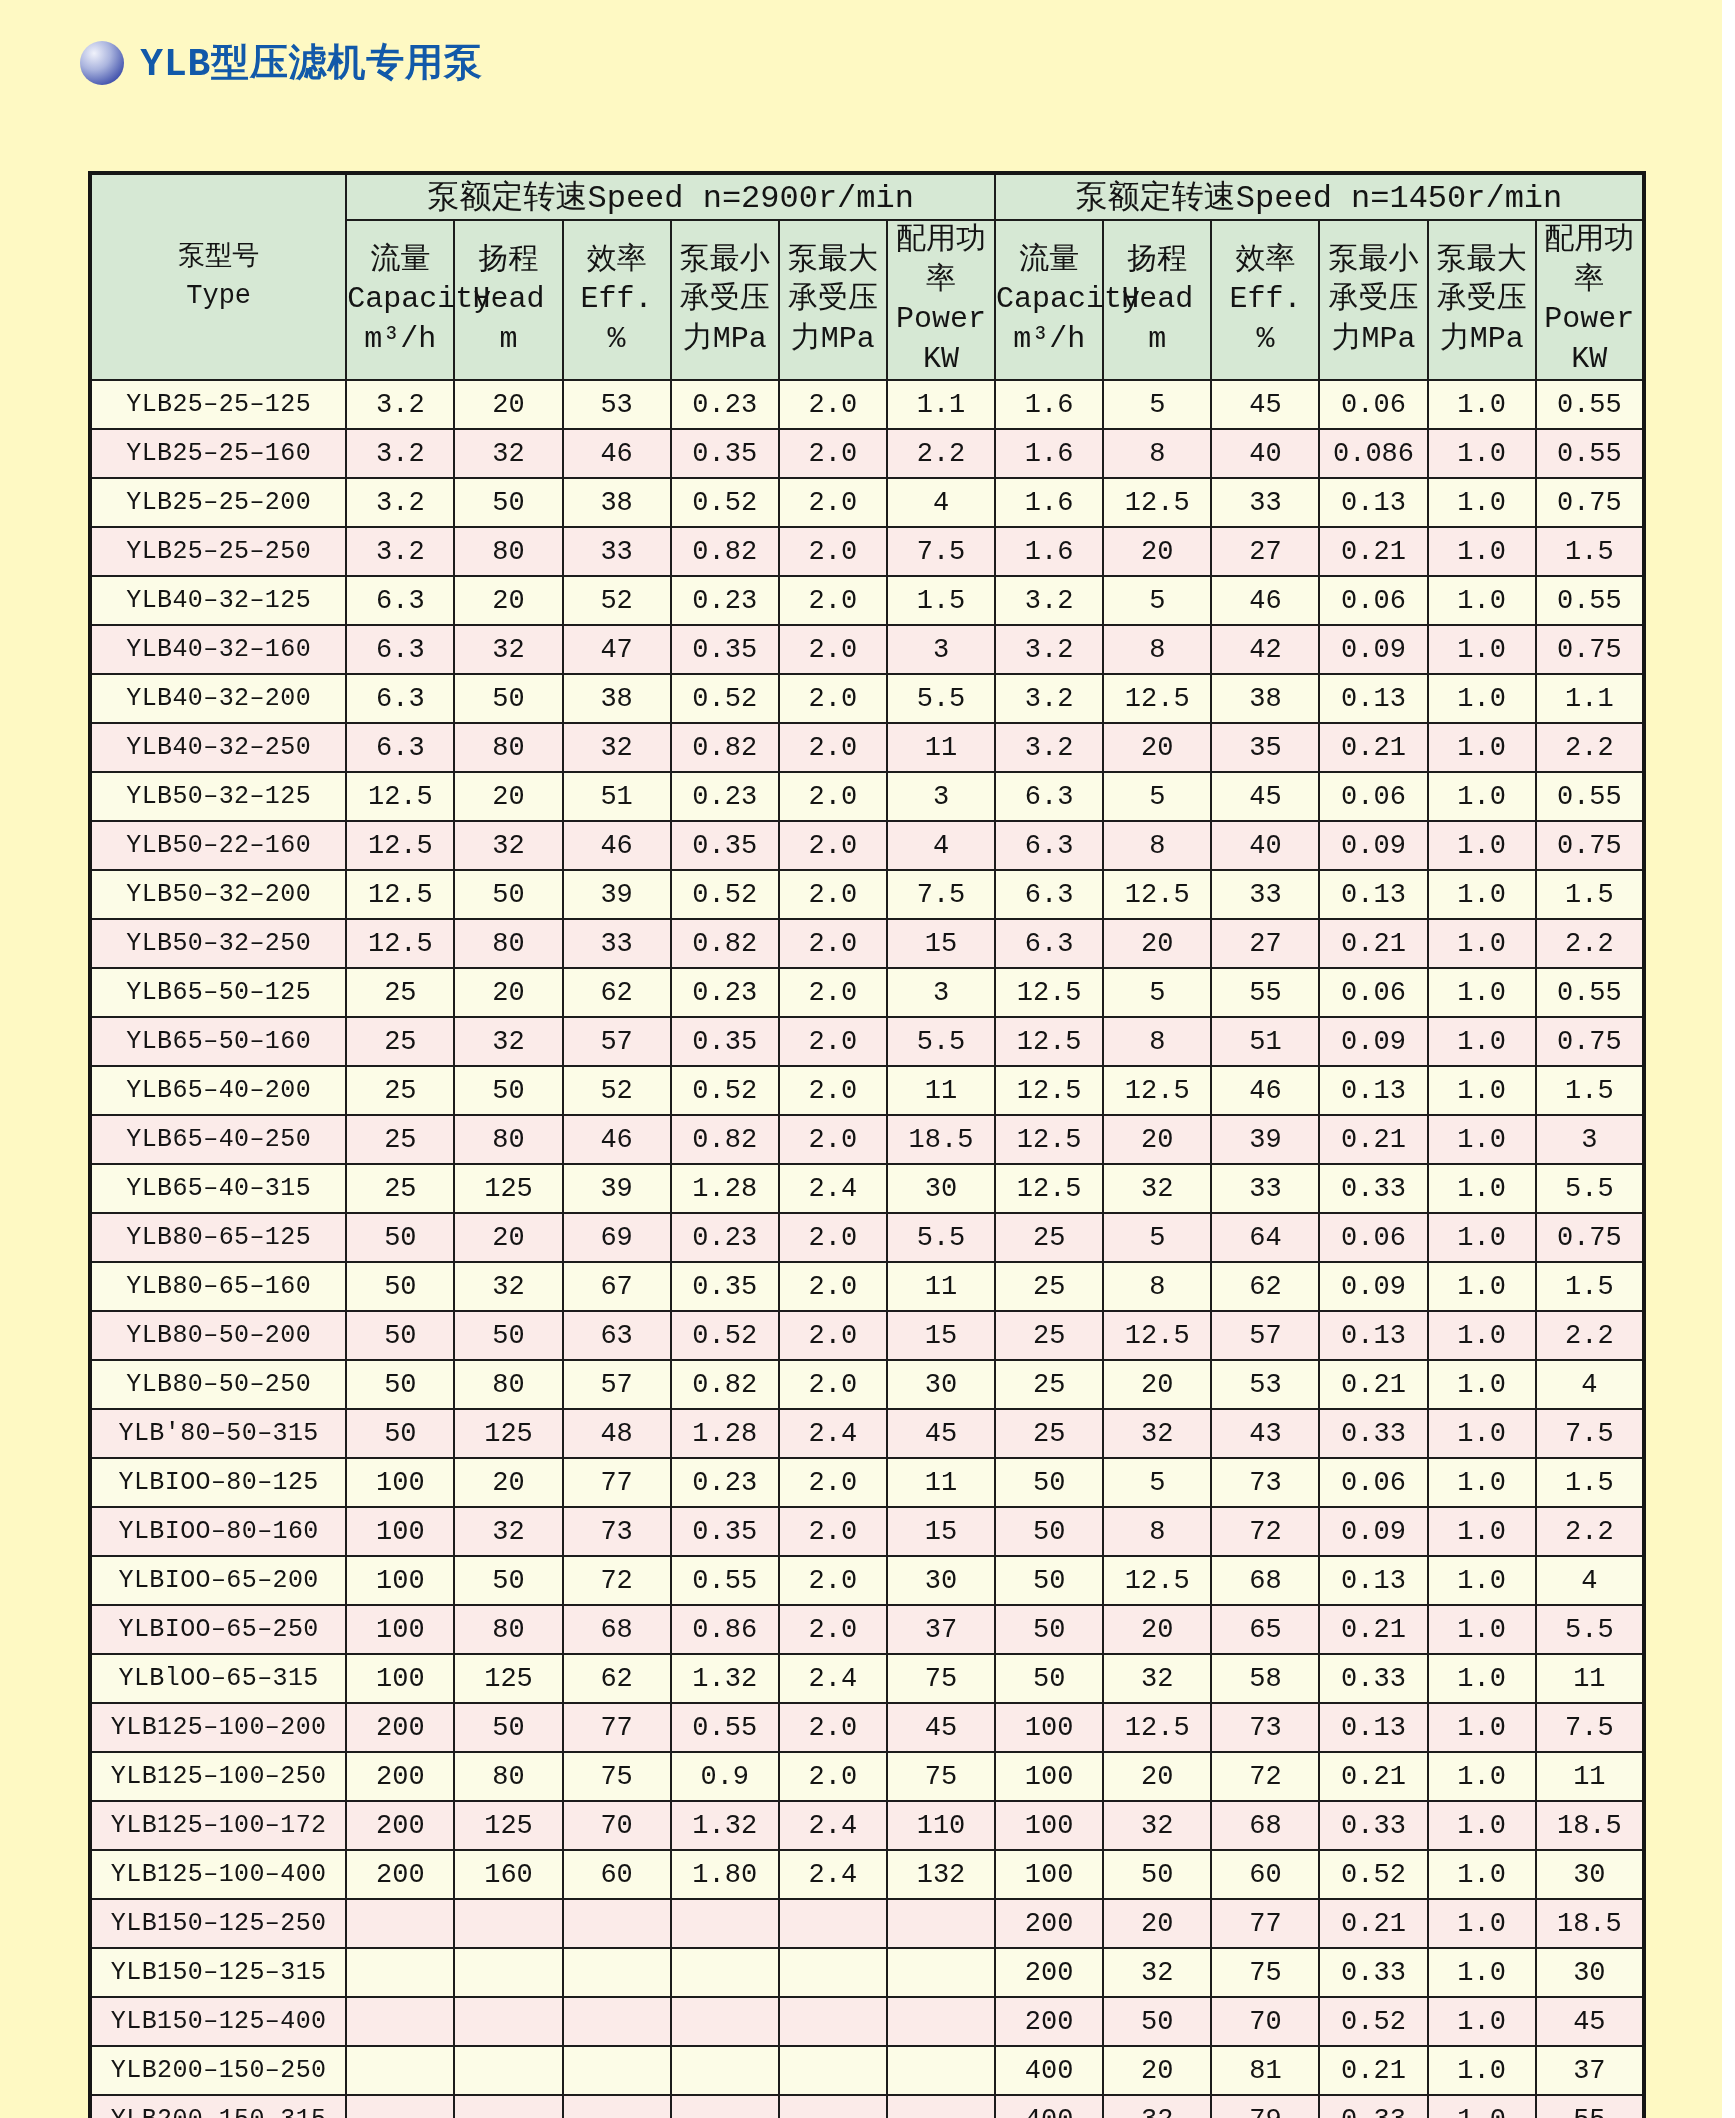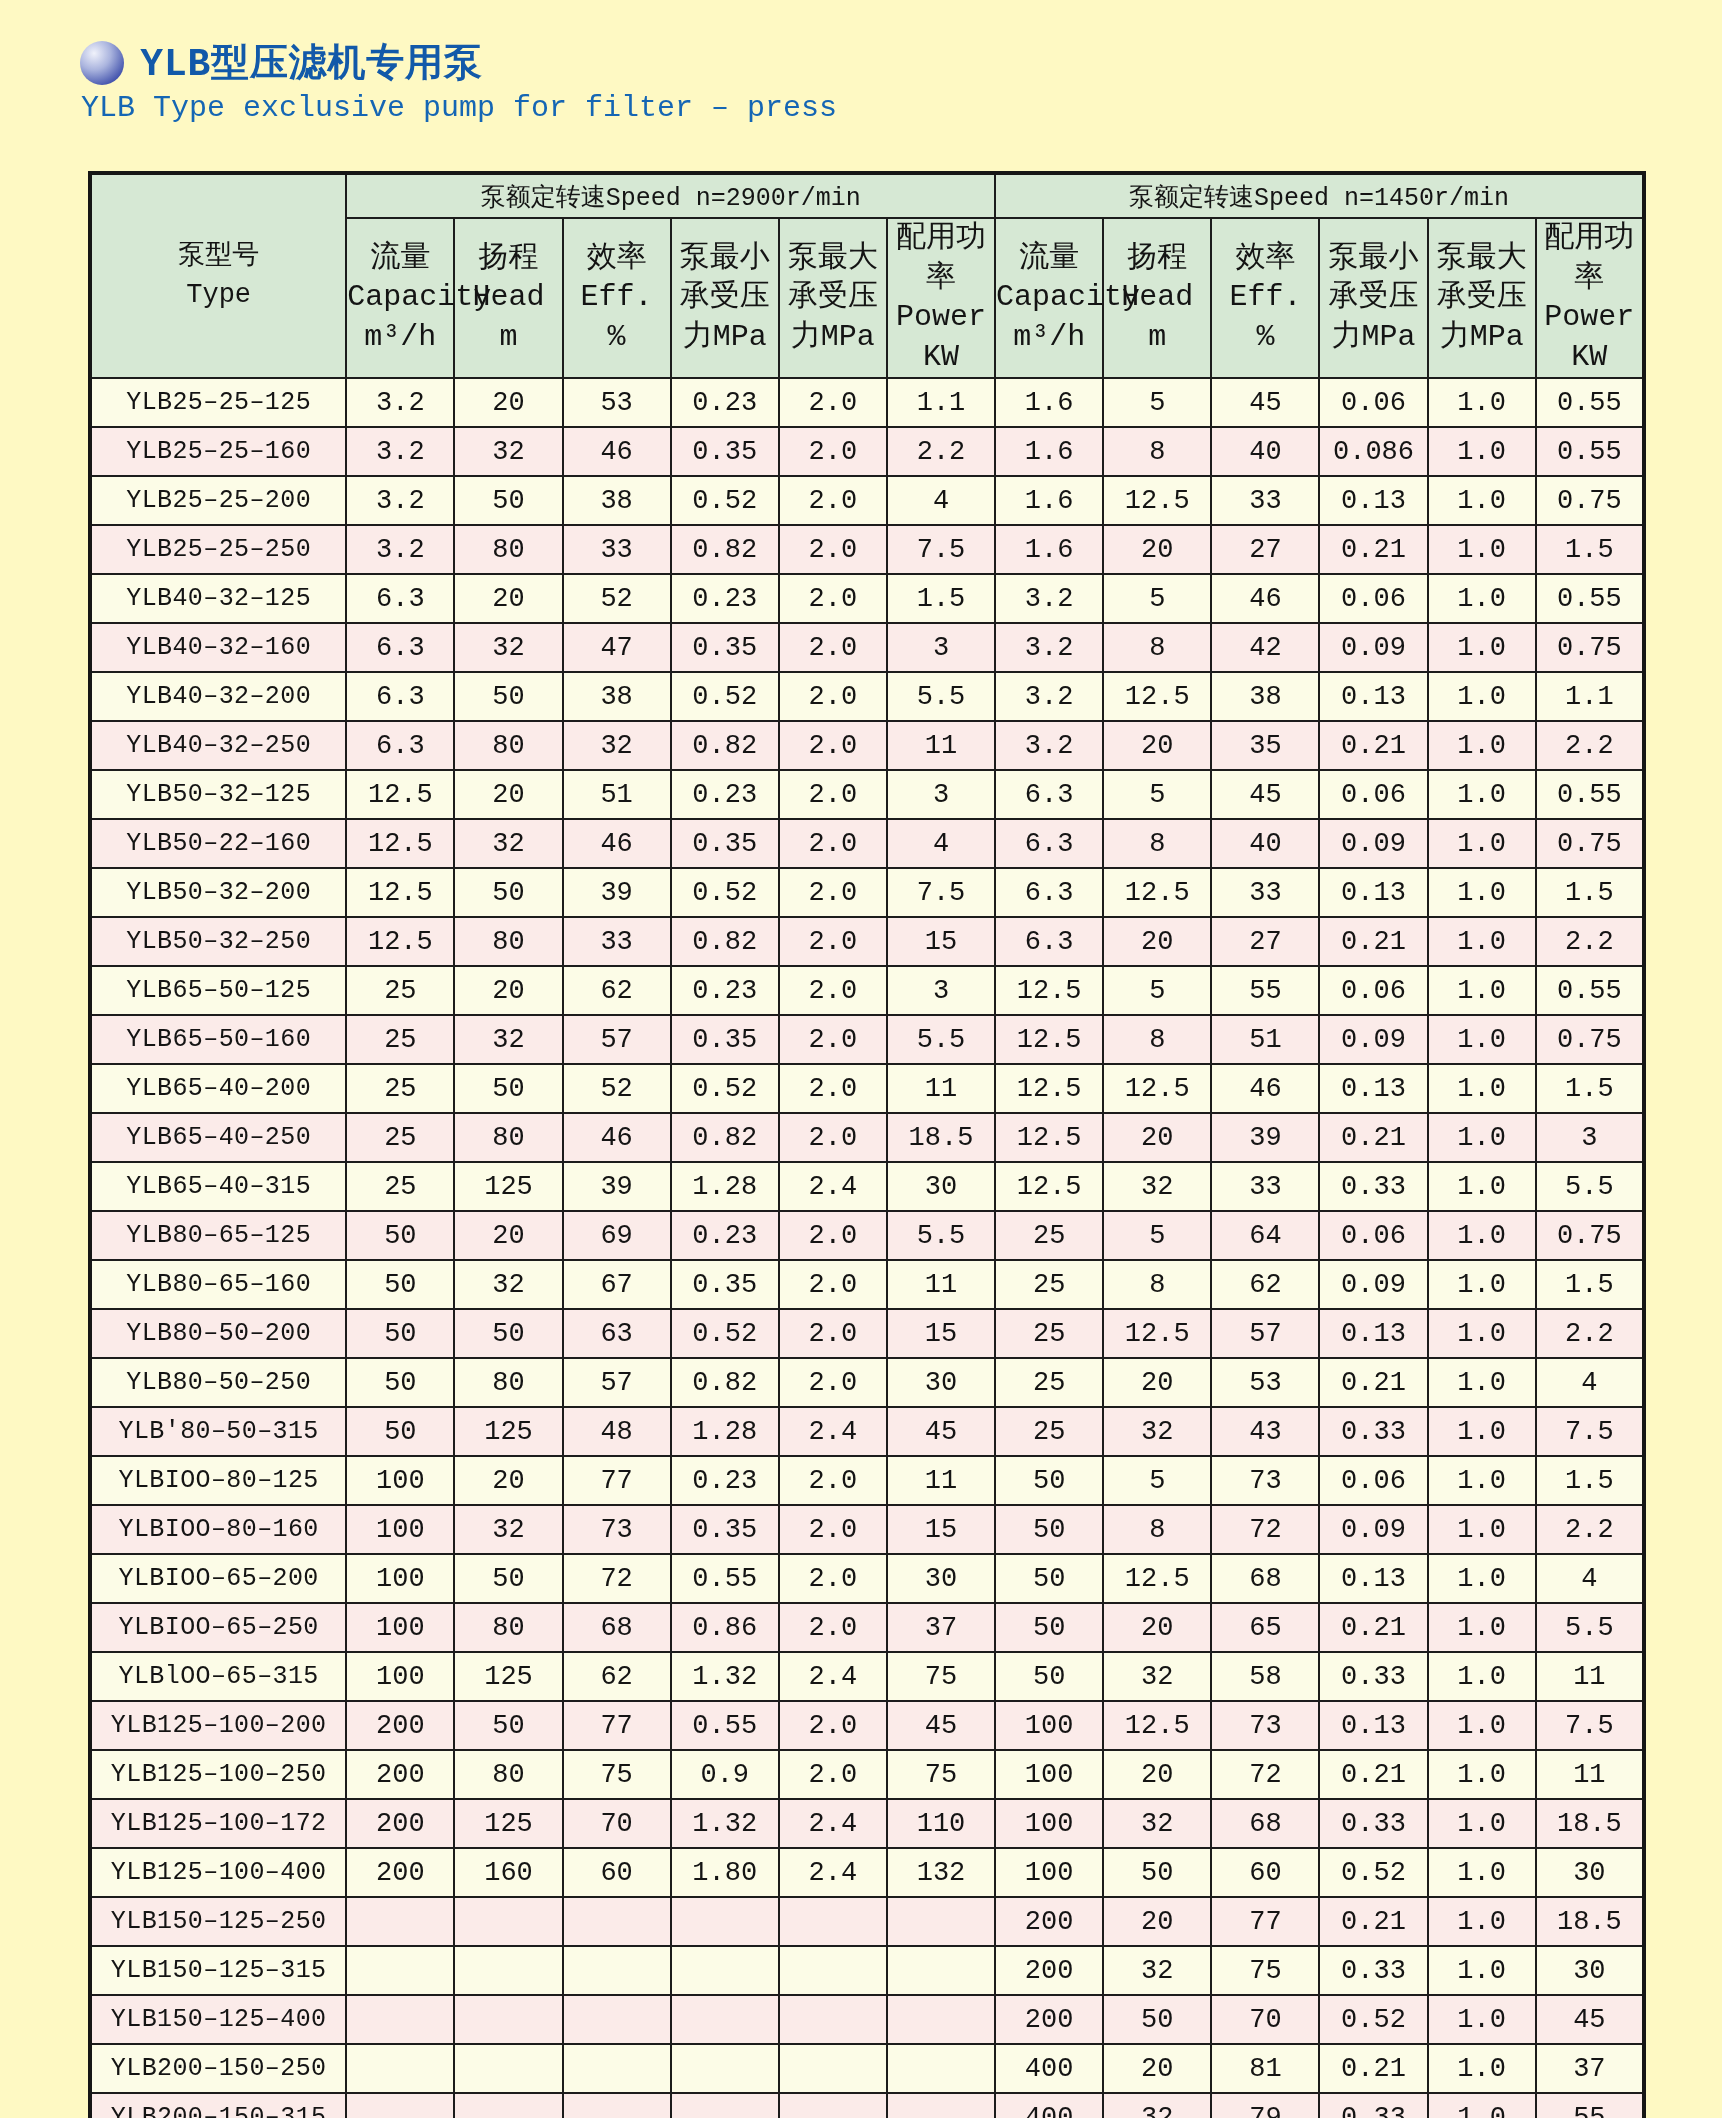--- a/index.html
+++ b/index.html
@@ -56,21 +56,21 @@
     vertical-align:middle;
     padding:0;
     color:#141414;
   }
   table.spec thead th{
     background:#d6e8d4;
     font-weight:normal;
   }
   th.group-th{
     height:42px;
-    font-size:25px;
+    font-size:32px;
   }
   th.type-th{
     font-size:27px;
     line-height:1.45;
   }
   th.sub-th{
     height:124px;
     font-size:30px;
     line-height:1.32;
   }
@@ -89,21 +89,20 @@
 </style>
 </head>
 <body>
 
 <div class="page">
 
   <div class="title-row">
     <span class="title-icon"></span>
     <span class="title-zh">YLB型压滤机专用泵</span>
   </div>
-  <div class="subtitle-en">YLB Type exclusive pump for filter – press</div>
 
   <table class="spec">
     <colgroup>
       <col class="type-col">
       <col class="val-col">
         <col class="val-col">
         <col class="val-col">
         <col class="val-col">
         <col class="val-col">
         <col class="val-col">

